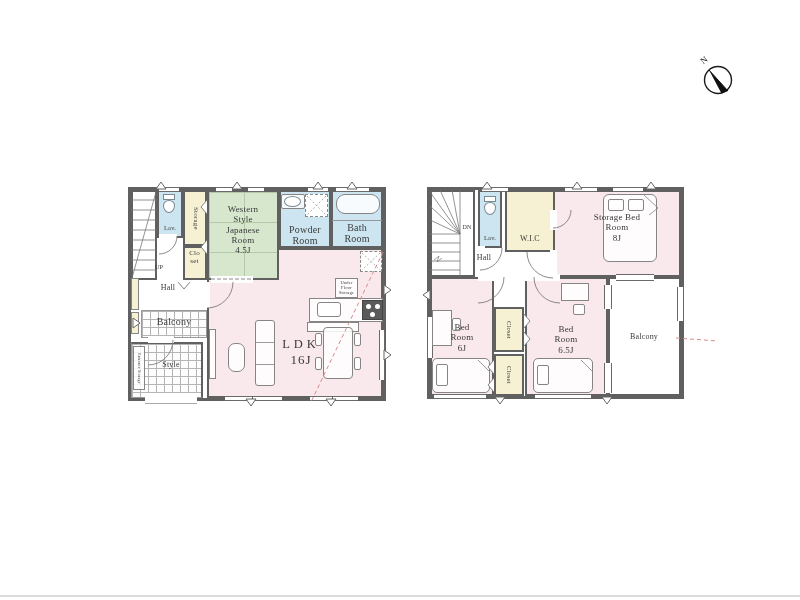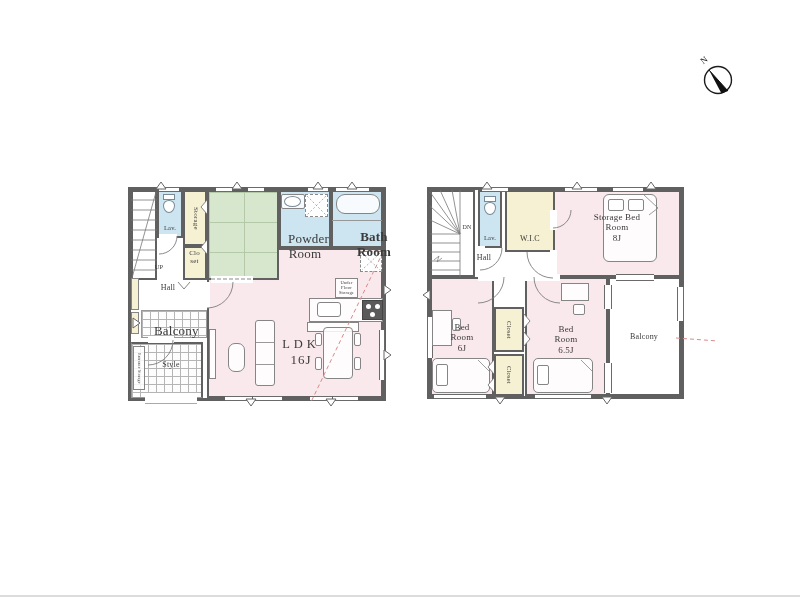--- a/index.html
+++ b/index.html
@@ -17,21 +17,21 @@
     background-size:35px 30px;}
   .tile{background-color:#fdfdfd;
     background-image:linear-gradient(#b5b5b5 1px,transparent 1px),linear-gradient(90deg,#b5b5b5 1px,transparent 1px);
     background-size:8px 8px;border:1px solid #999;box-sizing:border-box;position:absolute;}
   .furn{position:absolute;box-sizing:border-box;border:1px solid #858585;background:rgba(255,255,255,.85);border-radius:2px;}
   .dashed{position:absolute;box-sizing:border-box;border:1px dashed #8a8a8a;background:#fff;}
   .gap{position:absolute;background:#ffffff;}
   .win-h{position:absolute;height:5px;background:#fff;border-top:1px solid #6a6a6a;border-bottom:1px solid #6a6a6a;box-sizing:border-box;}
   .win-v{position:absolute;width:6px;background:#fff;border-left:1px solid #6a6a6a;border-right:1px solid #6a6a6a;box-sizing:border-box;}
   .label{position:absolute;text-align:center;line-height:1.14;letter-spacing:.2px;}
-  .f9{font-size:9px;} .f8{font-size:8px;} .f75{font-size:13px;margin-top:8px;} .f7{font-size:7px;} .f65{font-size:6.5px;} .f6{font-size:6px;} .f45{font-size:4.5px;line-height:1.15;} .f4{font-size:4px;line-height:1.2;}
+  .f9{font-size:9px;} .f8{font-size:8px;} .f75{font-size:10px;} .f7{font-size:7px;} .f65{font-size:6.5px;} .f6{font-size:6px;} .f45{font-size:4.5px;line-height:1.15;} .f4{font-size:4px;line-height:1.2;}
   .vtext{writing-mode:vertical-rl;display:flex;align-items:center;justify-content:center;}
   .brk{word-break:break-all;}
   .ldk-name{font-size:12.5px;letter-spacing:4px;}
   .ldk-size{font-size:13px;letter-spacing:1px;}
   .overlay{position:absolute;pointer-events:none;}
   .toilet{position:absolute;}
   .toilet .tank{width:12px;height:6px;border:1px solid #7a8a95;background:#fff;margin:0 auto;box-sizing:border-box;}
   .toilet .bowl{width:12px;height:13px;border:1px solid #7a8a95;background:#fff;margin:0 auto;box-sizing:border-box;
                 border-radius:50% 50% 50% 50%/42% 42% 58% 58%;}
   .oval{position:absolute;border:1px solid #7a8a95;border-radius:50%;background:#fff;box-sizing:border-box;}
@@ -140,22 +140,26 @@
         <polyline points="76,10 70,17 76,24"></polyline>
         <polyline points="76,50 70,57 76,64"></polyline>
         <polyline points="47,92 53,99 59,92"></polyline>
       </g>
     </svg>
 
     <div class="label f65" style="left:16px;top:73px;width:24px;">UP</div>
     <div class="label f65" style="left:26px;top:34px;width:26px;">Lav.</div>
     <div class="label f7 vtext" style="left:52px;top:2px;width:24px;height:52px;">Storage</div>
     <div class="label f7 brk" style="left:57px;top:60px;width:13px;">Closet</div>
+    <div class="label f9" style="left:89px;top:14px;width:46px;">
+      <div>Western Style Japanese Room</div>
+      <div>4.5J</div>
+    </div>
     <div class="label f75" style="left:157px;top:34px;width:34px;">Powder Room</div>
-    <div class="label f75" style="left:226px;top:32px;width:34px;font-weight:bold;">Bath Room</div>
+    <div class="label f75" style="left:209px;top:32px;width:34px;">Bath Room</div>
     <div class="label f8" style="left:22px;top:93px;width:30px;">Hall</div>
     <div class="label f75" style="left:23px;top:126px;width:40px;">Balcony</div>
     <div class="label f4 vtext" style="left:2px;top:157px;width:12px;height:42px;">Entrance Storage</div>
     <div class="label f8" style="left:22px;top:170px;width:36px;">Style</div>
     <div class="label ldk-name" style="left:138px;top:147px;width:64px;">LDK</div>
     <div class="label ldk-size" style="left:138px;top:163px;width:64px;">16J</div>
     <div class="label f45" style="left:205px;top:90px;width:21px;">Under Floor Storage</div>
   </div>
 
   <div class="floor" style="left:427px;top:187px;width:257px;height:212px;">

